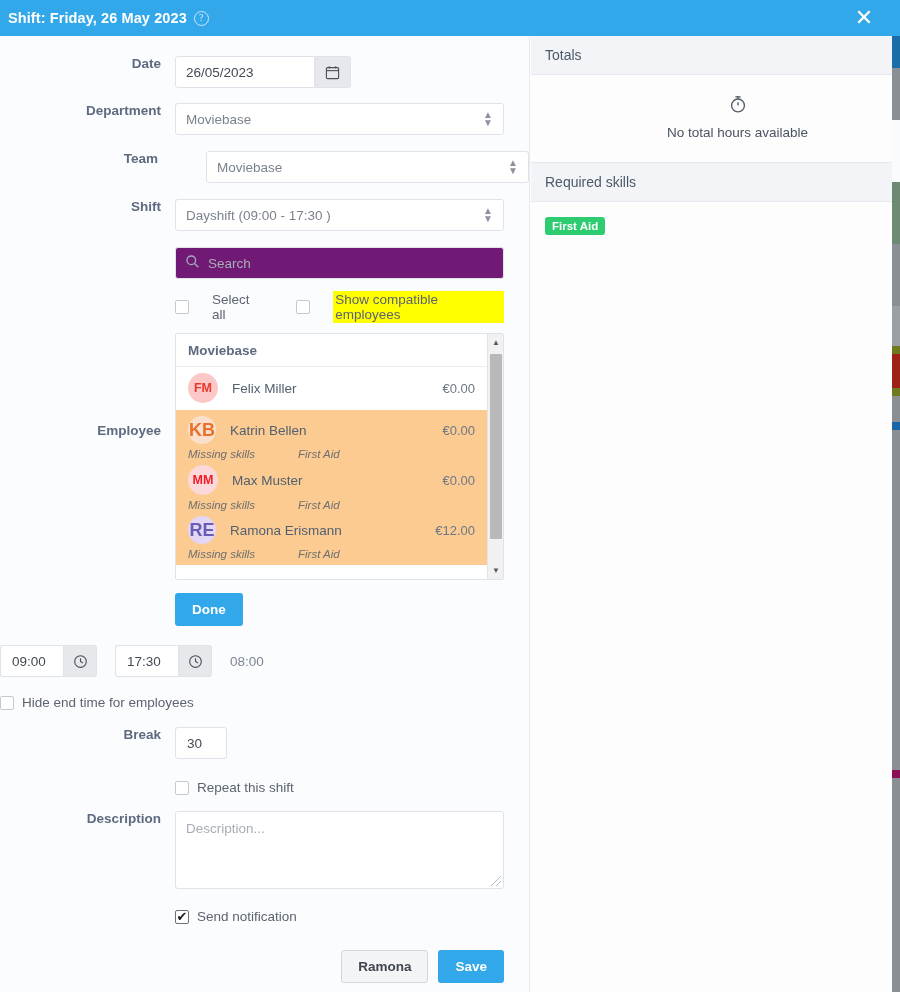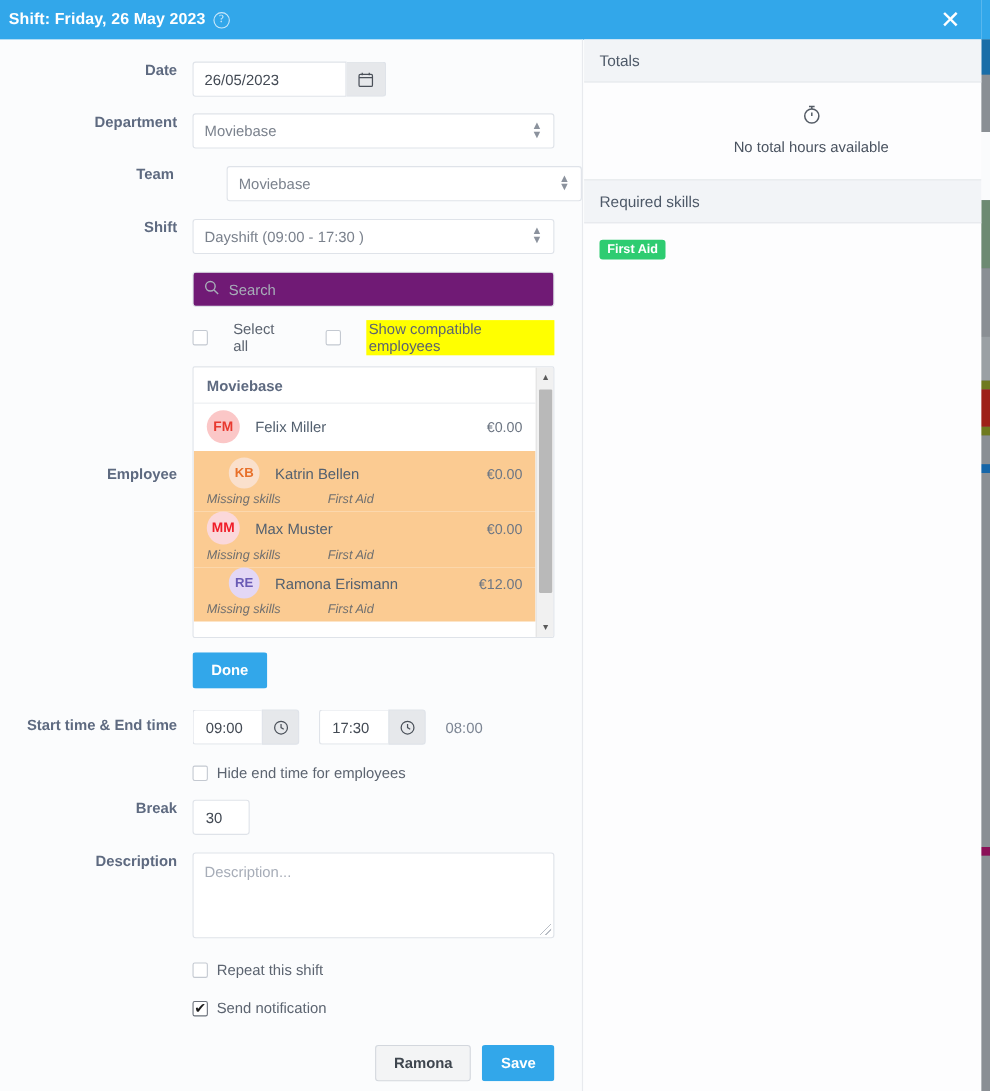--- a/index.html
+++ b/index.html
@@ -130,21 +130,21 @@
     font-weight: bold; border-bottom: 1px solid #eceef1; background: #fff;
   }
   .emp { padding: 6px 12px 0 12px; }
   .emp.sel-emp { background: #fbcb92; }
   .emp-main { display: flex; align-items: center; }
   .ava {
     width: 30px; height: 30px; border-radius: 50%;
     display: flex; align-items: center; justify-content: center;
     font-size: 12.5px; font-weight: bold; flex: none;
   }
-  .ava.small { width: 28px; height: 28px; font-size: 12px; margin-left: 20px; }
+  .ava.small { width: 28px; height: 28px; font-size: 18px; }
   .emp-name { margin-left: 14px; color: #53606f; font-size: 13.5px; flex: 1; }
   .emp-cost { color: #6e7784; font-size: 13px; }
   .miss {
     display: flex; font-style: italic; color: #6f6f6f;
     font-size: 11.5px; padding: 4px 0 5px 0;
   }
   .miss .m1 { width: 110px; }
   .miss .m2 { }
 
   
@@ -383,21 +383,20 @@
             </div>
           </div>
 
           <div style="margin-top:13px;">
             <div class="btn btn-primary">Done</div>
           </div>
         </div>
       </div>
 
       <div class="row" style="margin-top:19px;">
-        <div class="lbl" style="padding-top:7px;">Start time &amp; End time</div>
         <div class="fld">
           <div class="time-wrap">
             <div class="time-grp">
               <div class="ti">09:00</div>
               <div class="tb">
                 <svg width="15" height="15" viewBox="0 0 16 16" fill="none" stroke="#4a5059" stroke-width="1.2">
                   <circle cx="8" cy="8" r="6.2"></circle>
                   <polyline points="8,4.4 8,8 10.6,9.5"></polyline>
                 </svg>
               </div>
@@ -421,36 +420,36 @@
         </div>
       </div>
 
       <div class="row" style="margin-top:17px;">
         <div class="lbl">Break</div>
         <div class="fld">
           <div class="brk">30</div>
         </div>
       </div>
 
+      <div class="row" style="margin-top:21px;">
+        <div class="lbl"></div>
+        <div class="fld">
+          <div class="cbline">
+            <span class="cbox"></span>
+            <span class="cblabel">Repeat this shift</span>
+          </div>
+        </div>
+      </div>
+
       <div class="row" style="margin-top:16px;">
         <div class="lbl">Description</div>
         <div class="fld">
           <div class="ta">
             <span>Description...</span>
             <span class="grip"></span>
-          </div>
-        </div>
-      </div>
-
-      <div class="row" style="margin-top:21px;">
-        <div class="lbl"></div>
-        <div class="fld">
-          <div class="cbline">
-            <span class="cbox"></span>
-            <span class="cblabel">Repeat this shift</span>
           </div>
         </div>
       </div>
 
       <div class="row" style="margin-top:20px;">
         <div class="lbl"></div>
         <div class="fld">
           <div class="cbline">
             <span class="cbox checked">
                 <span class="tick">✔</span>

